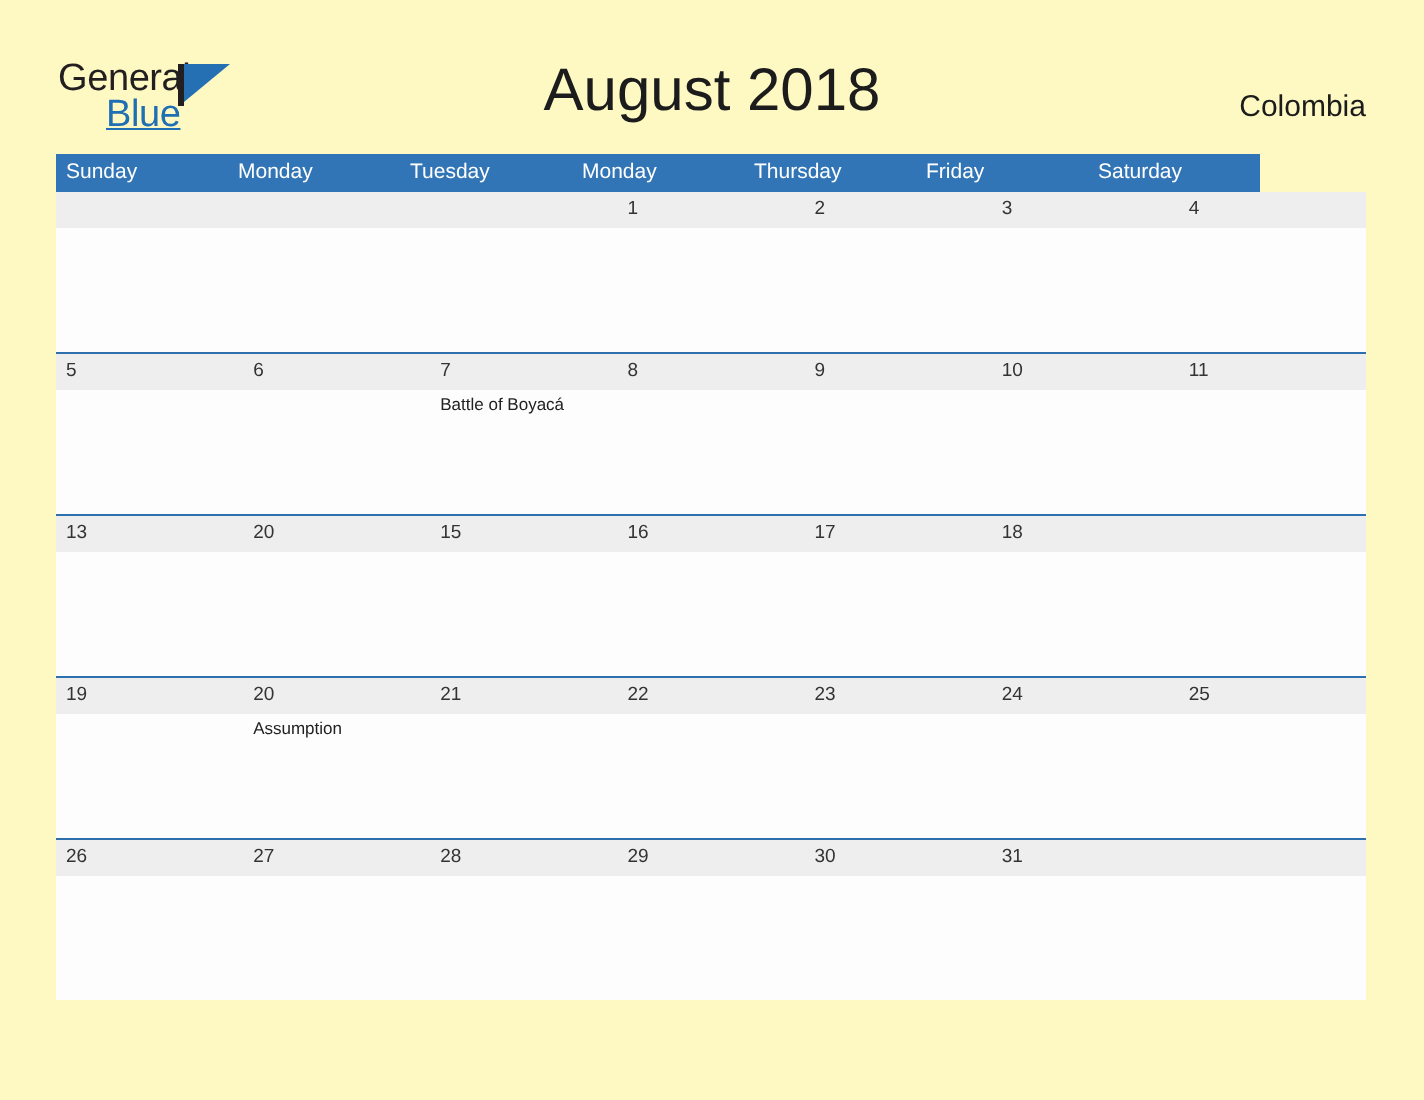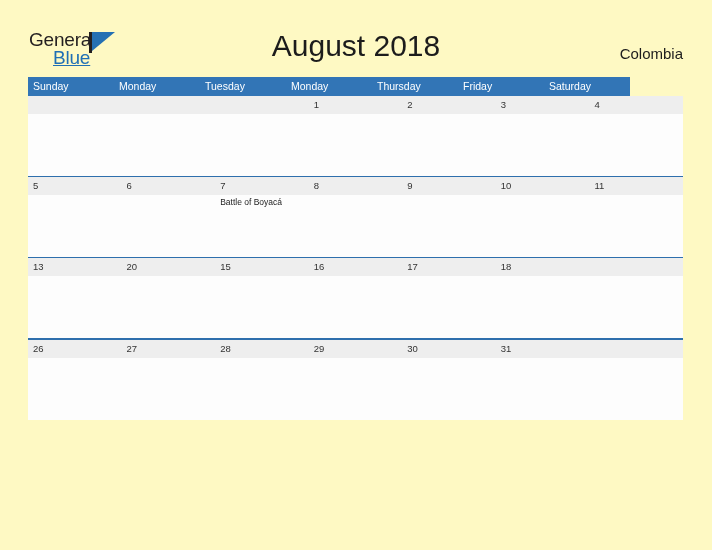--- a/index.html
+++ b/index.html
@@ -280,20 +280,40 @@
         <div class="body-cell"></div>
         <div class="body-cell"></div>
         <div class="body-cell"></div>
         <div class="body-cell"></div>
         <div class="body-cell"></div>
         <div class="body-cell"></div>
       </div>
     </div>
 
     <div class="week-row">
+      <div class="num-band">
+        <div class="num-cell">19</div>
+        <div class="num-cell">20</div>
+        <div class="num-cell">21</div>
+        <div class="num-cell">22</div>
+        <div class="num-cell">23</div>
+        <div class="num-cell">24</div>
+        <div class="num-cell">25</div>
+      </div>
+      <div class="body-band">
+        <div class="body-cell"></div>
+        <div class="body-cell">
+            <span class="event">Assumption</span>
+          </div>
+        <div class="body-cell"></div>
+        <div class="body-cell"></div>
+        <div class="body-cell"></div>
+        <div class="body-cell"></div>
+        <div class="body-cell"></div>
+      </div>
     </div>
 
     <div class="week-row">
       <div class="num-band">
         <div class="num-cell">26</div>
         <div class="num-cell">27</div>
         <div class="num-cell">28</div>
         <div class="num-cell">29</div>
         <div class="num-cell">30</div>
         <div class="num-cell">31</div>

